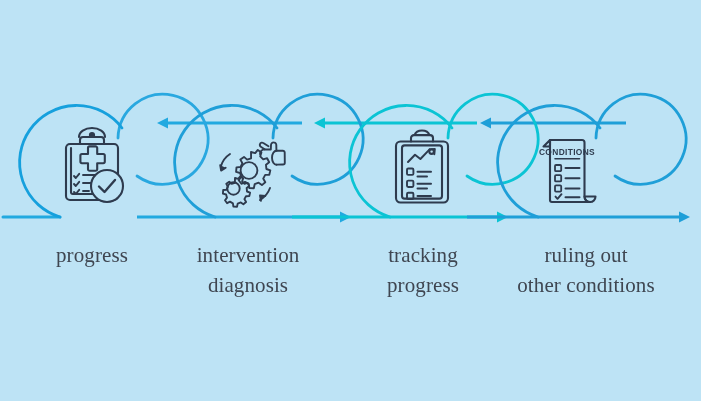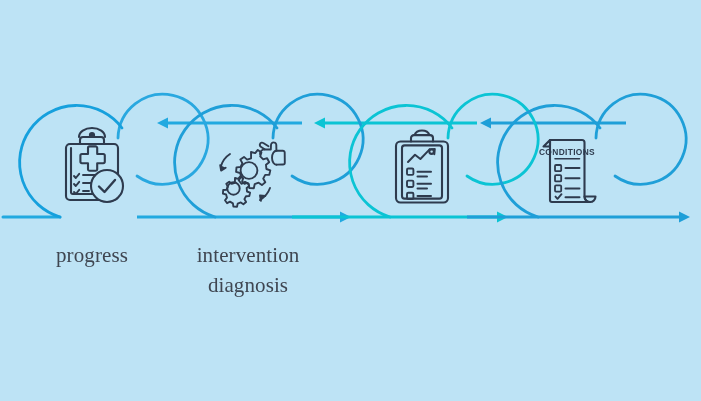--- a/index.html
+++ b/index.html
@@ -225,15 +225,19 @@
       </g>
     </g>
 
   </svg>
 
   <div class="step-label" id="label-0" style="color: rgb(63, 70, 81);">progress</div>
 
   <div class="step-label" id="label-1" style="color: rgb(63, 70, 81);">intervention
 diagnosis</div>
 
-
+  <div class="step-label" id="label-2" style="color: rgb(63, 70, 81);">tracking
+progress</div>
+
+  <div class="step-label" id="label-3" style="color: rgb(63, 70, 81);">ruling out
+other conditions</div>
 
 </div>
 
 </body></html>

